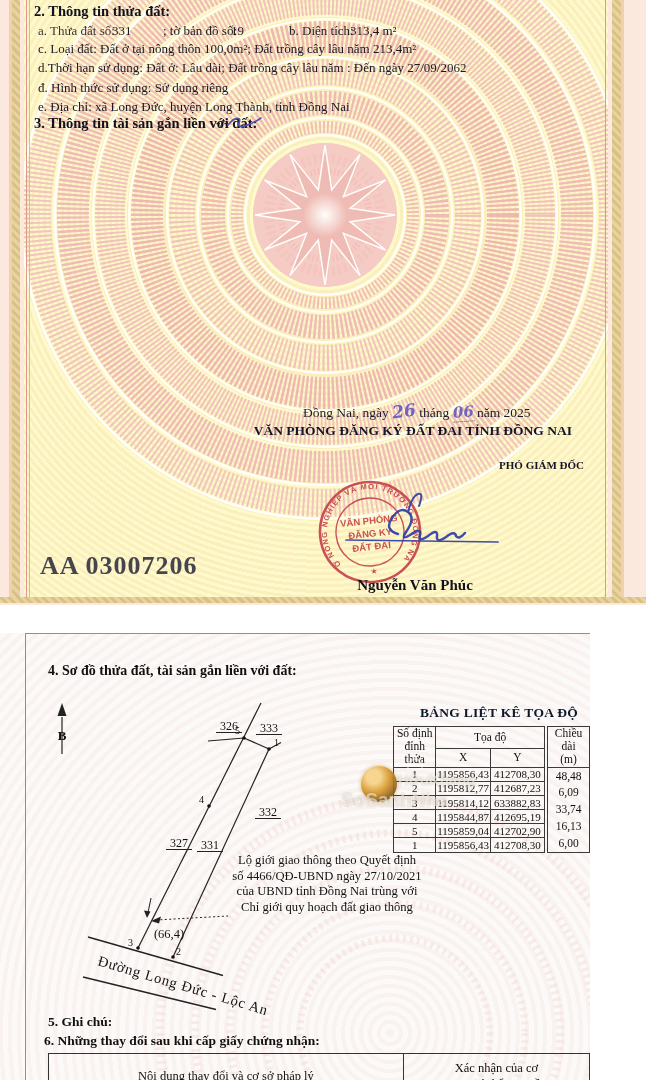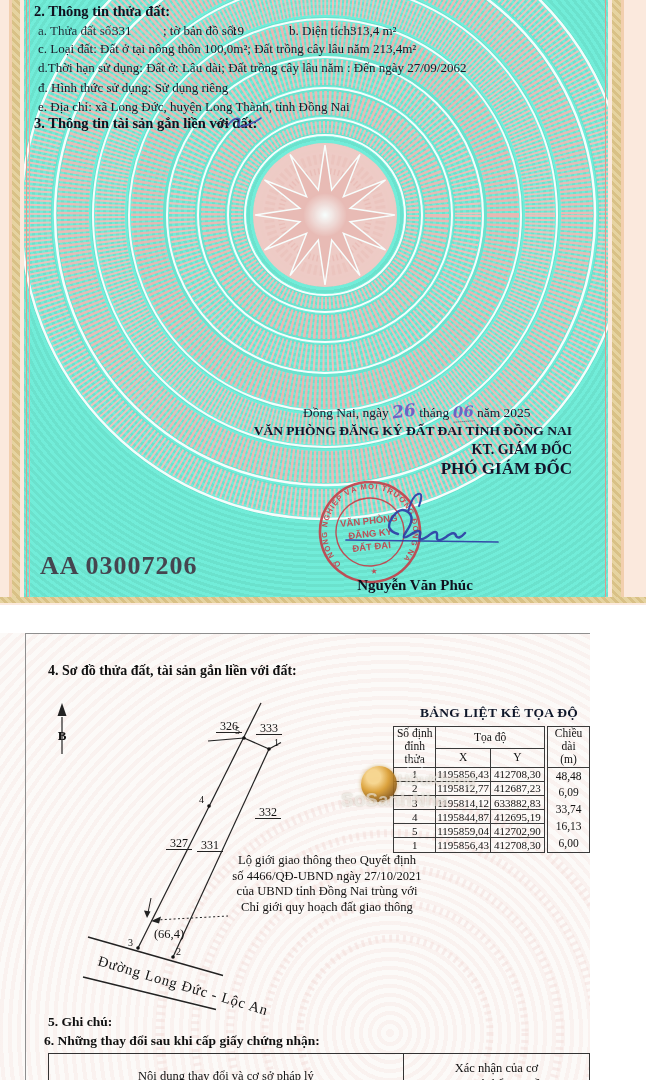--- a/index.html
+++ b/index.html
@@ -1,20 +1,20 @@
 <!DOCTYPE html>
 <html><head>
 <meta charset="utf-8">
 <style>
   html,body{margin:0;padding:0;}
   body{width:646px;height:1080px;overflow:hidden;background:#fff;font-family:"Liberation Serif","DejaVu Serif",serif;}
   .abs{position:absolute;}
   
   .page1{position:absolute;left:0;top:0;width:646px;height:605px;overflow:hidden;
-         background:#5eead4;}
+         background:#fef9c3;}
   .p1tex{position:absolute;left:0;top:0;width:646px;height:605px;
          background:repeating-radial-gradient(circle at 325px 215px,rgba(255,255,255,.12) 0 3px,rgba(224,150,142,.10) 3px 6px);}
   .strip{position:absolute;top:0;height:605px;}
   .gold{background:repeating-linear-gradient(45deg,#e6d3a0 0 3px,#d9c186 3px 6px);}
   .peach{background:#fbe9dd;}
   .hstrip{position:absolute;left:0;width:646px;}
   .p1line{position:absolute;white-space:nowrap;color:#181826;font-size:13px;}
   .p1bold{font-weight:bold;font-size:14.5px;color:#10101e;}
   .smudge{filter:blur(.35px);opacity:.88;}
   .dateline{color:#1a1a2e;font-size:13.5px;white-space:nowrap;}
@@ -122,22 +122,21 @@
   </svg>
 
   <div class="dateline abs" style="left:303px;top:401px;">
     <span>Đồng Nai, ngày</span>
     <span class="hw hw-day">26</span>
     <span>tháng</span>
     <span class="hw hw-month">06</span>
     <span>năm 2025</span>
   </div>
   <div class="officeline abs" style="left:252px;top:423px;width:320px;">VĂN PHÒNG ĐĂNG KÝ ĐẤT ĐAI TỈNH ĐỒNG NAI</div>
-  <div class="officeline abs" style="left:252px;top:442px;width:320px;font-size:14px;">KT. GIÁM ĐỐC</div>
-  <div class="officeline abs" style="left:252px;top:459px;width:320px;font-size:17px;">PHÓ GIÁM ĐỐC</div>
+  <div class="officeline abs" style="left:252px;top:459px;width:320px;font-size:11px;padding-left:12px;">PHÓ GIÁM ĐỐC</div>
 
   <svg class="abs" width="646" height="605" style="left:0;top:0;">
     <defs>
       <path id="arcTop" d="M 339.6,562.4 A 43,43 0 1 1 400.4,562.4"></path>
     </defs>
     <g opacity="0.9" transform="rotate(-6 370 532)">
       <circle cx="370" cy="532" r="50" fill="none" stroke="#c43f49" stroke-width="2.6"></circle>
       <circle cx="370" cy="532" r="34" fill="none" stroke="#c43f49" stroke-width="1.4"></circle>
       <text font-family="Liberation Sans, sans-serif" font-size="7.6" font-weight="bold" fill="#c43f49" letter-spacing="1">
         <textPath href="#arcTop" startOffset="50%" text-anchor="middle">SỞ NÔNG NGHIỆP VÀ MÔI TRƯỜNG ĐỒNG NAI</textPath>

